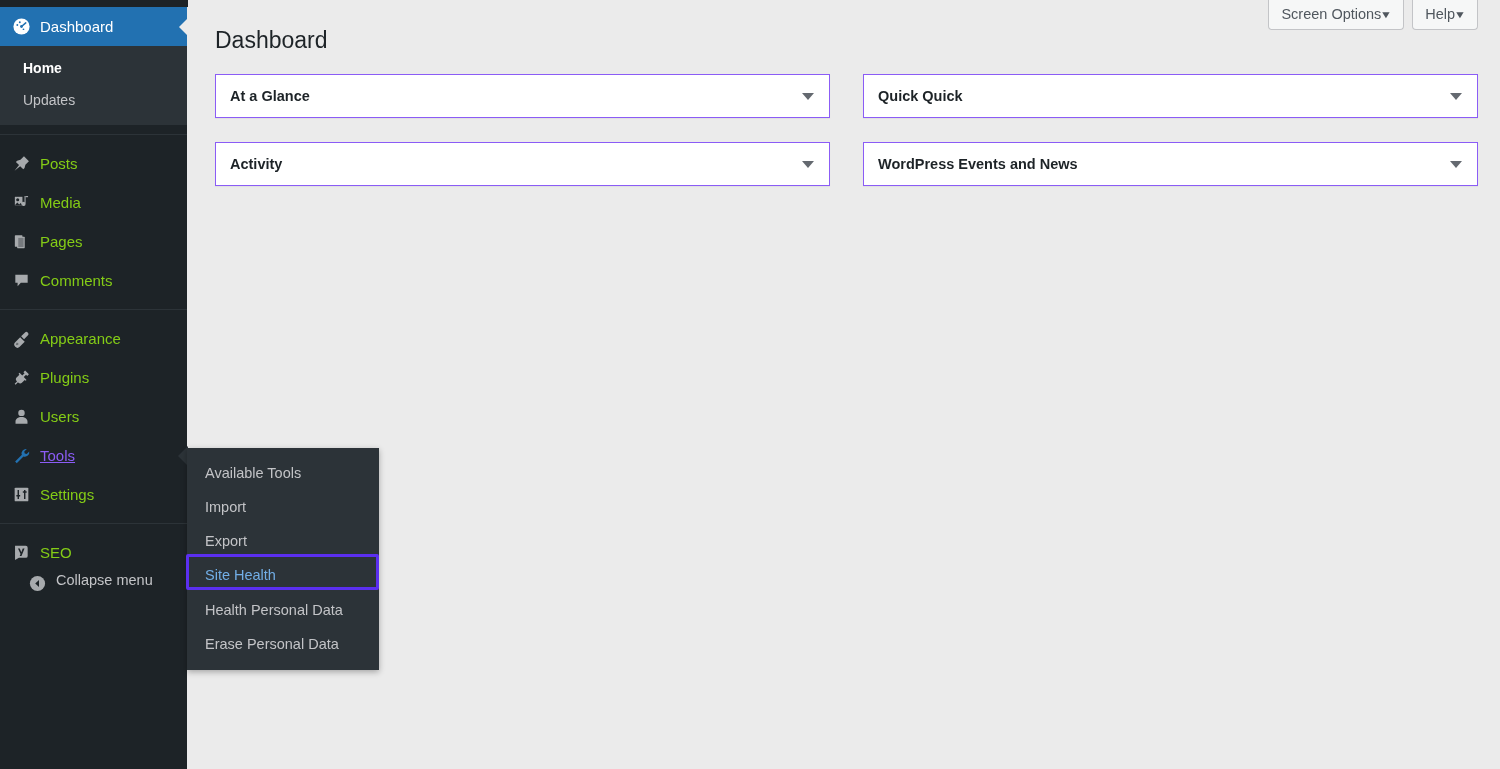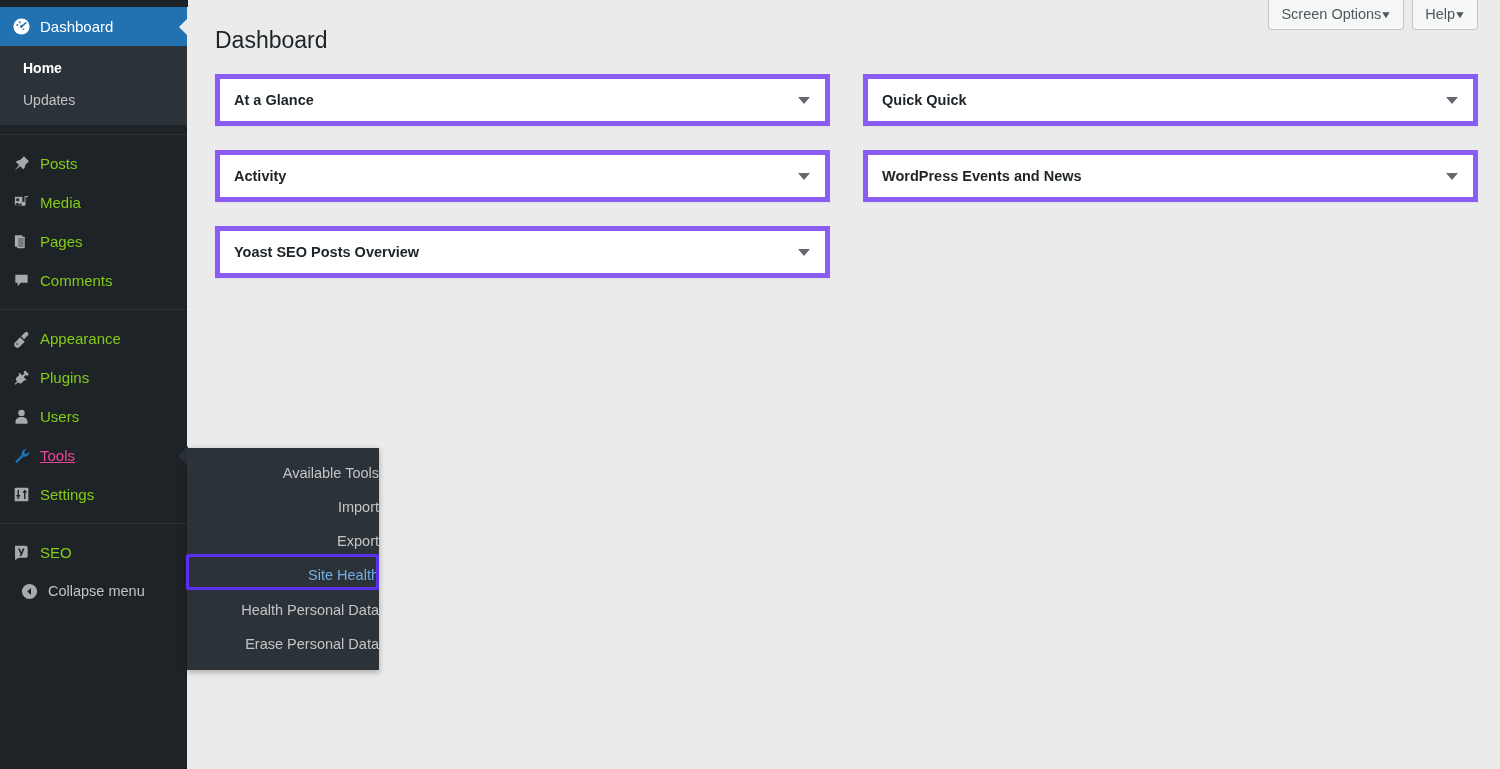--- a/index.html
+++ b/index.html
@@ -75,21 +75,21 @@
     right: -1px;
     top: 50%;
     transform: translateY(-50%);
     border-style: solid;
     border-width: 9px 9px 9px 0;
     border-color: transparent #ebebeb transparent transparent;
   }
   
   .menu-item.open {
     background: #1d2327;
-    color: #ec4899;
+    color: #8b5cf6;
     text-decoration: underline;
   }
   .menu-item.open::after {
     content: "";
     position: absolute;
     right: -1px;
     top: 50%;
     transform: translateY(-50%);
     border-style: solid;
     border-width: 10px 10px 10px 0;
@@ -116,23 +116,22 @@
 
   .menu-sep {
     height: 1px;
     margin: 9px 0;
     background: #2c3338;
   }
 
   
   .collapse-item {
     display: flex;
-    align-items: center;
     height: 38px;
-    padding-left: 16px;
+    padding-left: 24px;
     color: #c3c4c7;
     font-size: 14.5px;
     cursor: pointer;
   }
   .collapse-item .ico {
     width: 26px; min-width: 26px; height: 22px;
     display: flex; align-items: center; justify-content: center;
     margin-right: 6px;
   }
 
@@ -140,21 +139,20 @@
   .flyout {
     position: absolute;
     left: 187px;
     top: 448px;
     width: 192px;
     background: #2c3338;
     z-index: 35;
     padding: 8px 0 9px 0;
     list-style: none;
     box-shadow: 0 2px 6px rgba(0,0,0,0.30);
-    text-align: right;
   }
   .flyout li {
     position: relative;
     padding: 8px 0 8px 18px;
     font-size: 14.5px;
     color: #c3c4c7;
     cursor: pointer;
     line-height: 1.25;
     white-space: nowrap;
   }
@@ -227,21 +225,21 @@
     left: 28px;
     top: 74px;
     width: 1263px;
     display: flex;
     gap: 33px;
   }
   .dash-col { width: 615px; }
 
   .postbox {
     background: #fff;
-    border: 5px solid #8b5cf6;
+    border: 1px solid #8b5cf6;
     margin-bottom: 24px;
     box-shadow: 0 1px 1px rgba(0,0,0,0.04);
   }
   .postbox-header {
     display: flex;
     align-items: center;
     justify-content: space-between;
     height: 42px;
     padding: 0 2px 0 14px;
     cursor: pointer;
@@ -459,28 +457,20 @@
 
         <section class="postbox">
           <div class="postbox-header">
             <h2 class="postbox-title">Activity</h2>
             <button class="toggle-btn">
               <span class="tri"></span>
             </button>
           </div>
         </section>
 
-        <section class="postbox">
-          <div class="postbox-header">
-            <h2 class="postbox-title">Yoast SEO Posts Overview</h2>
-            <button class="toggle-btn">
-              <span class="tri"></span>
-            </button>
-          </div>
-        </section>
 
       </div>
 
       <div class="dash-col">
 
         <section class="postbox">
           <div class="postbox-header">
             <h2 class="postbox-title">Quick Quick</h2>
             <button class="toggle-btn">
               <span class="tri"></span>

